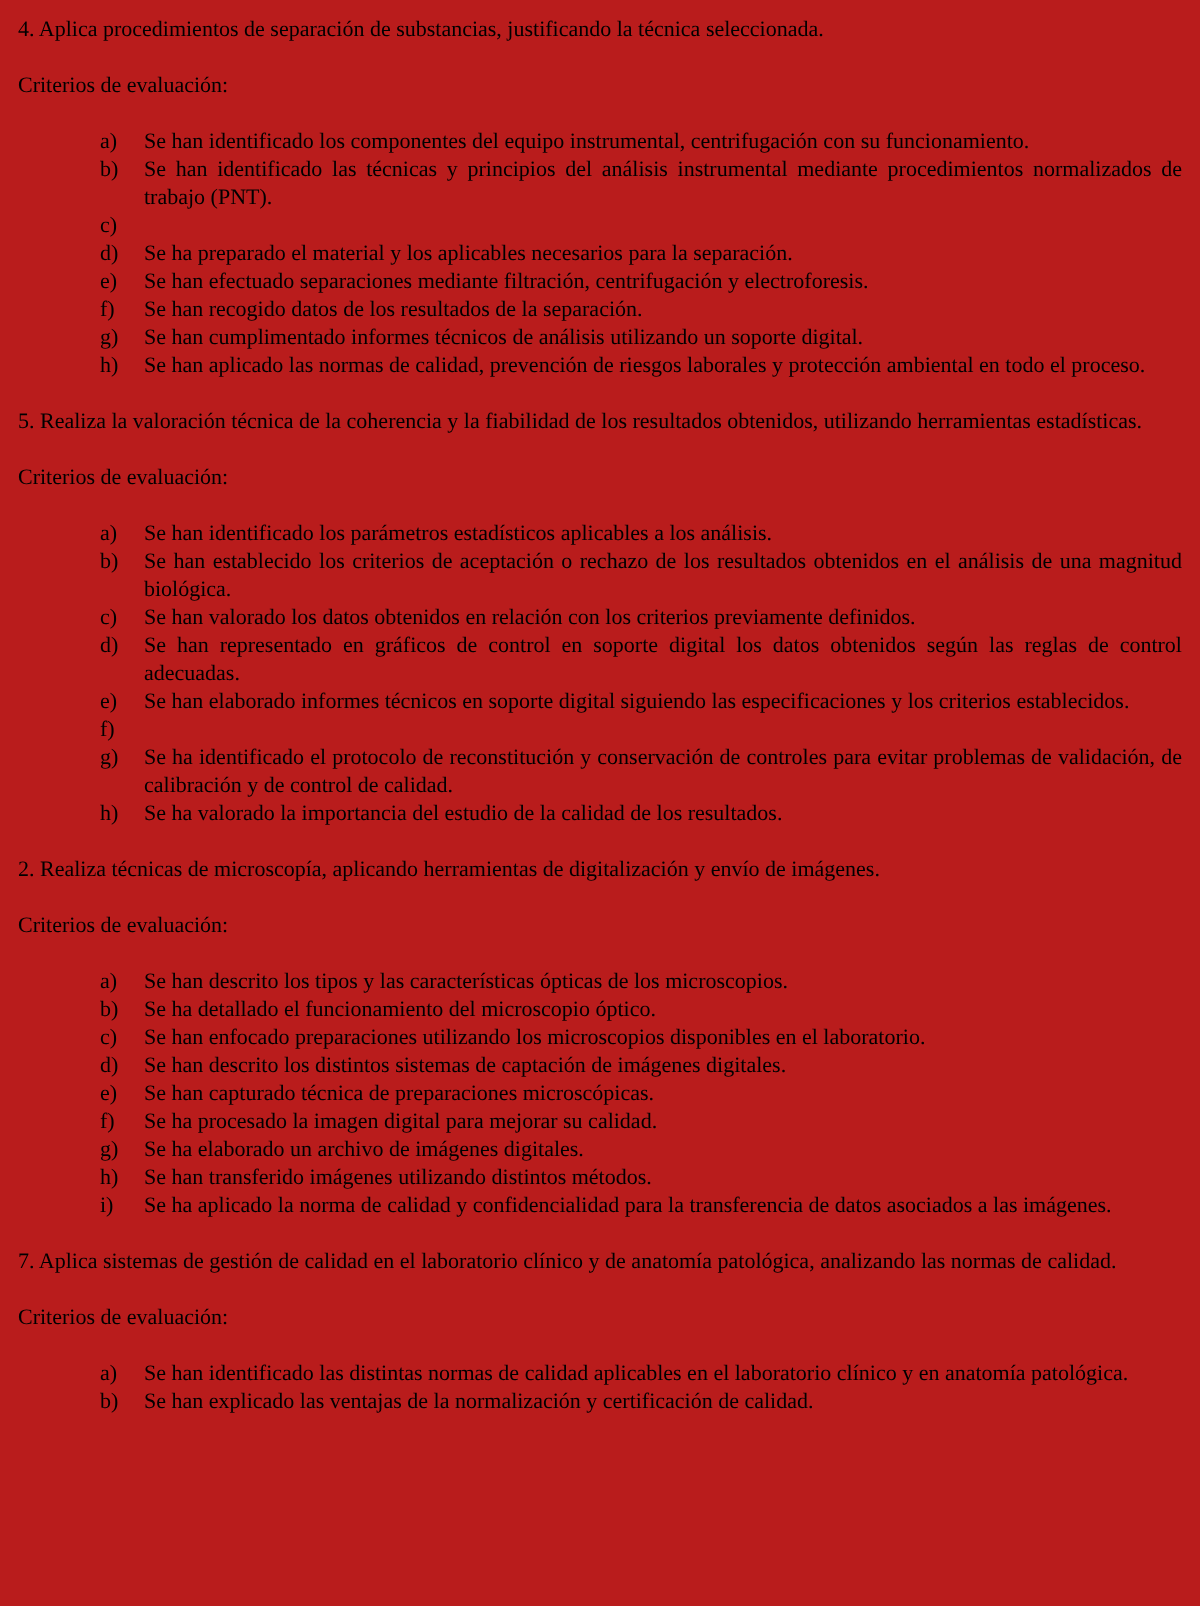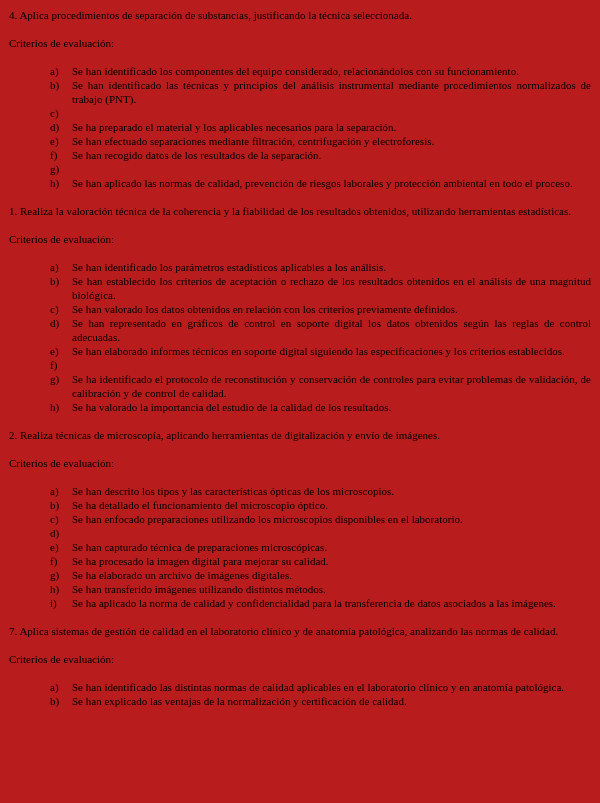--- a/index.html
+++ b/index.html
@@ -47,21 +47,21 @@
 </head>
 <body>
 
 <div class="page">
 
   <p class="section-title">4. Aplica procedimientos de separación de substancias, justificando la técnica seleccionada.</p>
   <p class="criteria-label">Criterios de evaluación:</p>
   <ol class="items">
     <li class="item">
         <span class="item-marker">a)</span>
-        <span class="item-text">Se han identificado los componentes del equipo considerado, relacionándolos con su funcionamiento.</span>
+        <span class="item-text">Se han identificado los componentes del equipo instrumental, centrifugación con su funcionamiento.</span>
       </li>
     <li class="item">
         <span class="item-marker">b)</span>
         <span class="item-text">Se han identificado las técnicas y principios del análisis instrumental mediante procedimientos normalizados de trabajo (PNT).</span>
       </li>
     <li class="item">
         <span class="item-marker">c)</span>
       </li>
     <li class="item">
         <span class="item-marker">d)</span>
@@ -70,28 +70,29 @@
     <li class="item">
         <span class="item-marker">e)</span>
         <span class="item-text">Se han efectuado separaciones mediante filtración, centrifugación y electroforesis.</span>
       </li>
     <li class="item">
         <span class="item-marker">f)</span>
         <span class="item-text">Se han recogido datos de los resultados de la separación.</span>
       </li>
     <li class="item">
         <span class="item-marker">g)</span>
+        <span class="item-text">Se han cumplimentado informes técnicos de análisis utilizando un soporte digital.</span>
       </li>
     <li class="item">
         <span class="item-marker">h)</span>
         <span class="item-text">Se han aplicado las normas de calidad, prevención de riesgos laborales y protección ambiental en todo el proceso.</span>
       </li>
   </ol>
 
-  <p class="section-title">1. Realiza la valoración técnica de la coherencia y la fiabilidad de los resultados obtenidos, utilizando herramientas estadísticas.</p>
+  <p class="section-title">5. Realiza la valoración técnica de la coherencia y la fiabilidad de los resultados obtenidos, utilizando herramientas estadísticas.</p>
   <p class="criteria-label">Criterios de evaluación:</p>
   <ol class="items">
     <li class="item">
         <span class="item-marker">a)</span>
         <span class="item-text">Se han identificado los parámetros estadísticos aplicables a los análisis.</span>
       </li>
     <li class="item">
         <span class="item-marker">b)</span>
         <span class="item-text">Se han establecido los criterios de aceptación o rechazo de los resultados obtenidos en el análisis de una magnitud biológica.</span>
       </li>
@@ -130,20 +131,21 @@
     <li class="item">
         <span class="item-marker">b)</span>
         <span class="item-text">Se ha detallado el funcionamiento del microscopio óptico.</span>
       </li>
     <li class="item">
         <span class="item-marker">c)</span>
         <span class="item-text">Se han enfocado preparaciones utilizando los microscopios disponibles en el laboratorio.</span>
       </li>
     <li class="item">
         <span class="item-marker">d)</span>
+        <span class="item-text">Se han descrito los distintos sistemas de captación de imágenes digitales.</span>
       </li>
     <li class="item">
         <span class="item-marker">e)</span>
         <span class="item-text">Se han capturado técnica de preparaciones microscópicas.</span>
       </li>
     <li class="item">
         <span class="item-marker">f)</span>
         <span class="item-text">Se ha procesado la imagen digital para mejorar su calidad.</span>
       </li>
     <li class="item">

